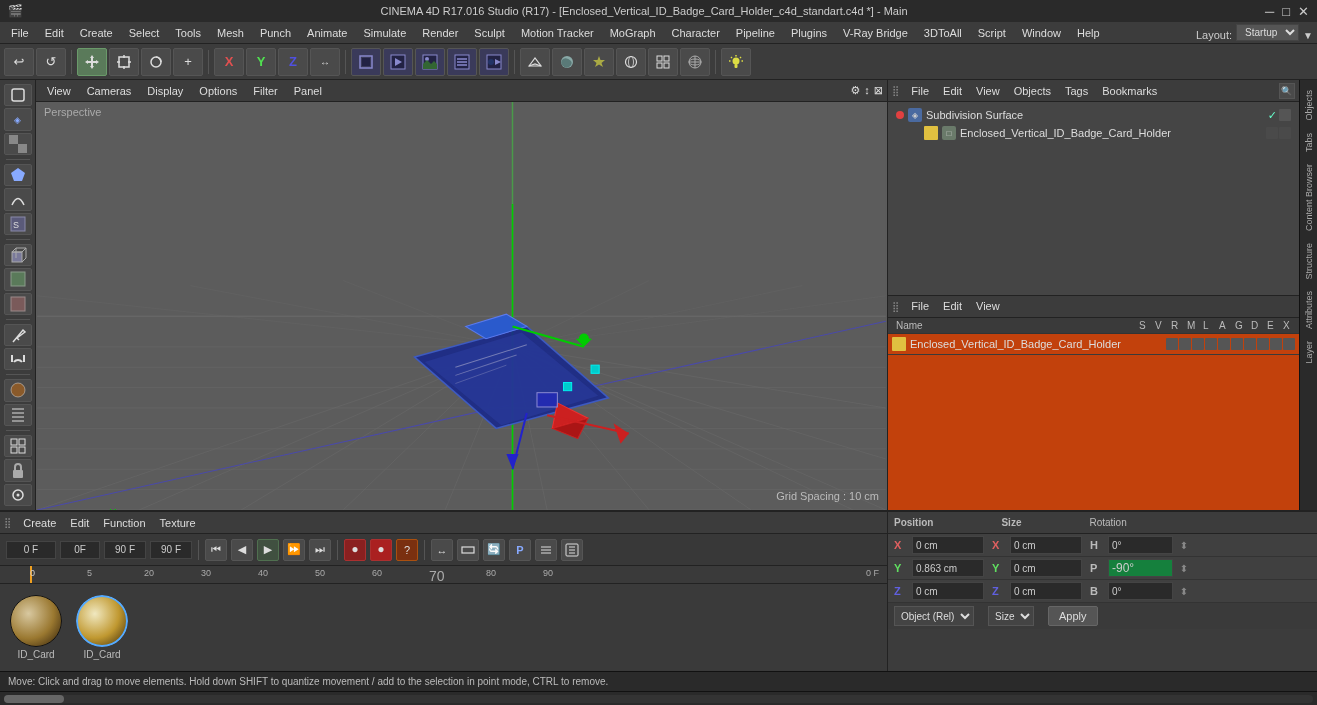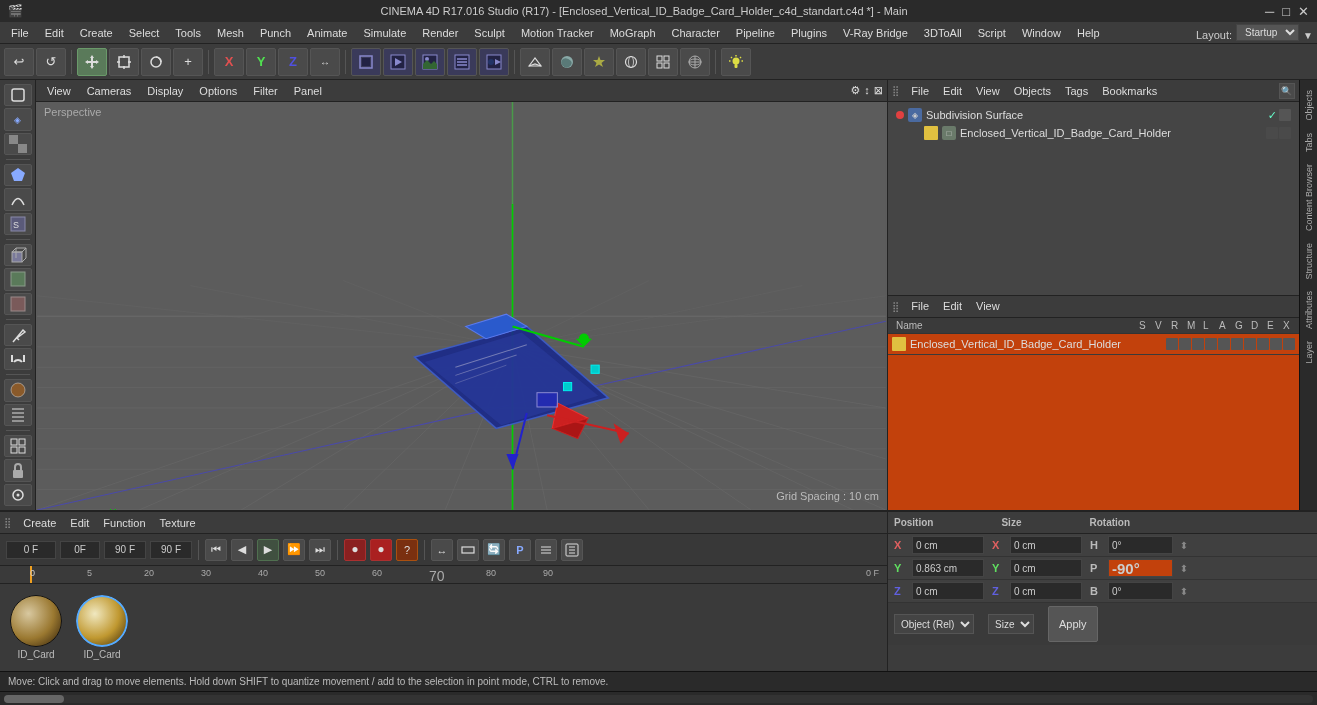--- a/index.html
+++ b/index.html
@@ -355,21 +355,21 @@
       width: 100%; height: 100%;
     }
     .apply-btn {
       background: #555;
       border: 1px solid #666;
       color: #ddd;
       font-size: 11px;
       padding: 2px 10px;
       cursor: pointer;
       border-radius: 2px;
-      height: 36px;
+      height: 20px;
       display: flex;
       align-items: center;
     }
 
     
     #bottom-area {
       height: 195px;
       display: flex;
       flex-direction: column;
       background: #3c3c3c;
@@ -970,40 +970,40 @@
             <span class="mat-label">ID_Card</span>
           </div>
         </div>
 
       </div>
 
       <div id="bottom-right" style="width:430px;border-left:1px solid #222;">
         <div style="height:22px;background:#3c3c3c;display:flex;align-items:center;padding:0 6px;border-bottom:1px solid #222;gap:8px;">
           <span style="font-size:10px;color:#bbb;font-weight:bold;">Position</span>
           <span style="font-size:10px;color:#bbb;font-weight:bold;margin-left:60px;">Size</span>
-          <span style="font-size:10px;color:#bbb;font-weight:bold;margin-left:60px;">Rotation</span>
+          <span style="font-size:10px;color:#bbb;font-weight:normal;margin-left:60px;">Rotation</span>
         </div>
 
         <div style="display:flex;align-items:center;padding:2px 6px;gap:4px;border-bottom:1px solid #333;background:#404040;">
           <span style="width:14px;color:#e06060;font-size:11px;font-weight:bold;">X</span>
           <input style="background: rgb(42, 42, 42); border: 1px solid rgb(68, 68, 68); color: rgb(204, 204, 204); font-size: 10px; width: 72px; height: 18px; padding: 0px 3px;" value="0 cm" readonly="">
           <span style="width:14px;color:#e06060;font-size:11px;font-weight:bold;margin-left:4px;">X</span>
           <input style="background: rgb(42, 42, 42); border: 1px solid rgb(68, 68, 68); color: rgb(204, 204, 204); font-size: 10px; width: 72px; height: 18px; padding: 0px 3px;" value="0 cm" readonly="">
           <span style="width:14px;color:#bbb;font-size:11px;font-weight:bold;margin-left:4px;">H</span>
           <input style="background: rgb(42, 42, 42); border: 1px solid rgb(68, 68, 68); color: rgb(204, 204, 204); font-size: 10px; width: 65px; height: 18px; padding: 0px 3px;" value="0°" readonly="">
           <div style="width:14px;height:18px;display:flex;align-items:center;justify-content:center;cursor:pointer;color:#888;font-size:10px;">⬍</div>
         </div>
 
         <div style="display:flex;align-items:center;padding:2px 6px;gap:4px;border-bottom:1px solid #333;background:#404040;">
           <span style="width:14px;color:#60e060;font-size:11px;font-weight:bold;">Y</span>
           <input style="background: rgb(42, 42, 42); border: 1px solid rgb(68, 68, 68); color: rgb(204, 204, 204); font-size: 10px; width: 72px; height: 18px; padding: 0px 3px;" value="0.863 cm" readonly="">
           <span style="width:14px;color:#60e060;font-size:11px;font-weight:bold;margin-left:4px;">Y</span>
           <input style="background: rgb(42, 42, 42); border: 1px solid rgb(68, 68, 68); color: rgb(204, 204, 204); font-size: 10px; width: 72px; height: 18px; padding: 0px 3px;" value="0 cm" readonly="">
           <span style="width:14px;color:#bbb;font-size:11px;font-weight:bold;margin-left:4px;">P</span>
-          <input style="background: #c2410c; border: 1px solid rgb(68, 68, 68); color: rgb(204, 204, 204); font-size: 15px; width: 65px; height: 18px; padding: 0px 3px; font-weight: bold;" value="-90°" readonly="">
+          <input style="background: #15803d; border: 1px solid rgb(68, 68, 68); color: rgb(204, 204, 204); font-size: 12px; width: 65px; height: 18px; padding: 0px 3px;" value="-90°" readonly="">
           <div style="width:14px;height:18px;display:flex;align-items:center;justify-content:center;cursor:pointer;color:#888;font-size:10px;">⬍</div>
         </div>
 
         <div style="display:flex;align-items:center;padding:2px 6px;gap:4px;border-bottom:1px solid #333;background:#404040;">
           <span style="width:14px;color:#6060e0;font-size:11px;font-weight:bold;">Z</span>
           <input style="background: rgb(42, 42, 42); border: 1px solid rgb(68, 68, 68); color: rgb(204, 204, 204); font-size: 10px; width: 72px; height: 18px; padding: 0px 3px;" value="0 cm" readonly="">
           <span style="width:14px;color:#6060e0;font-size:11px;font-weight:bold;margin-left:4px;">Z</span>
           <input style="background: rgb(42, 42, 42); border: 1px solid rgb(68, 68, 68); color: rgb(204, 204, 204); font-size: 10px; width: 72px; height: 18px; padding: 0px 3px;" value="0 cm" readonly="">
           <span style="width:14px;color:#bbb;font-size:11px;font-weight:bold;margin-left:4px;">B</span>
           <input style="background: rgb(42, 42, 42); border: 1px solid rgb(68, 68, 68); color: rgb(204, 204, 204); font-size: 10px; width: 65px; height: 18px; padding: 0px 3px;" value="0°" readonly="">

